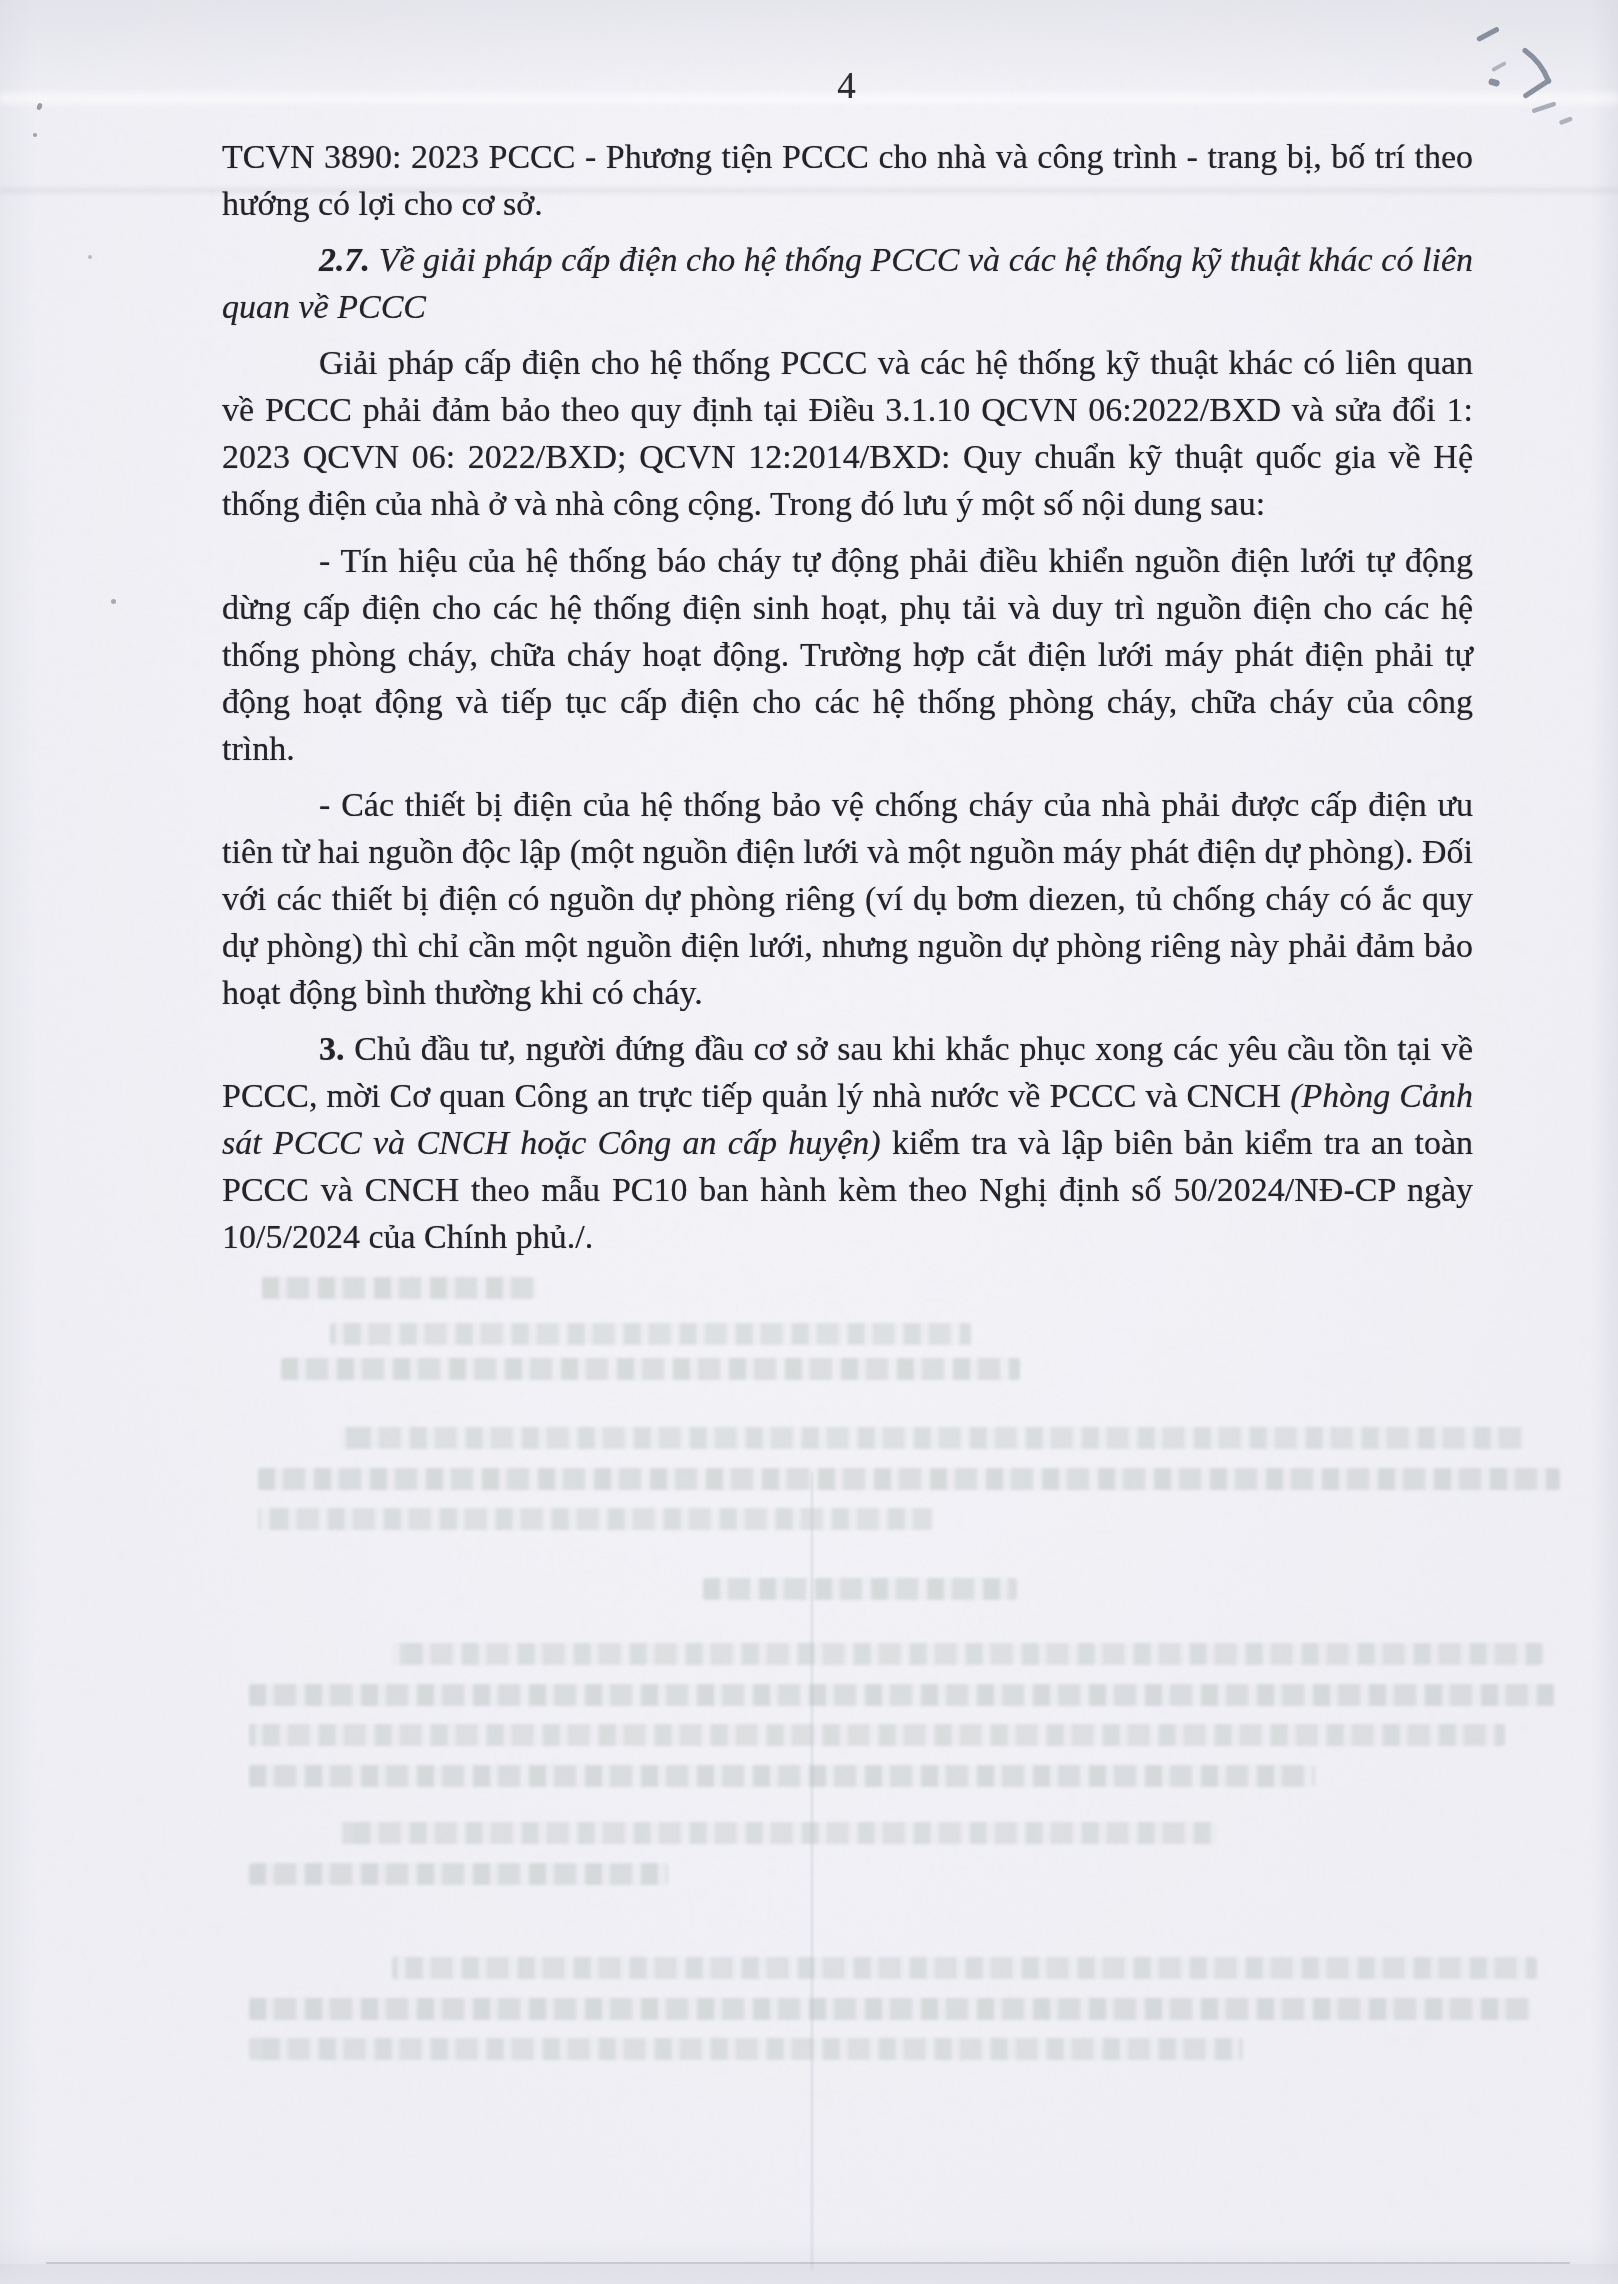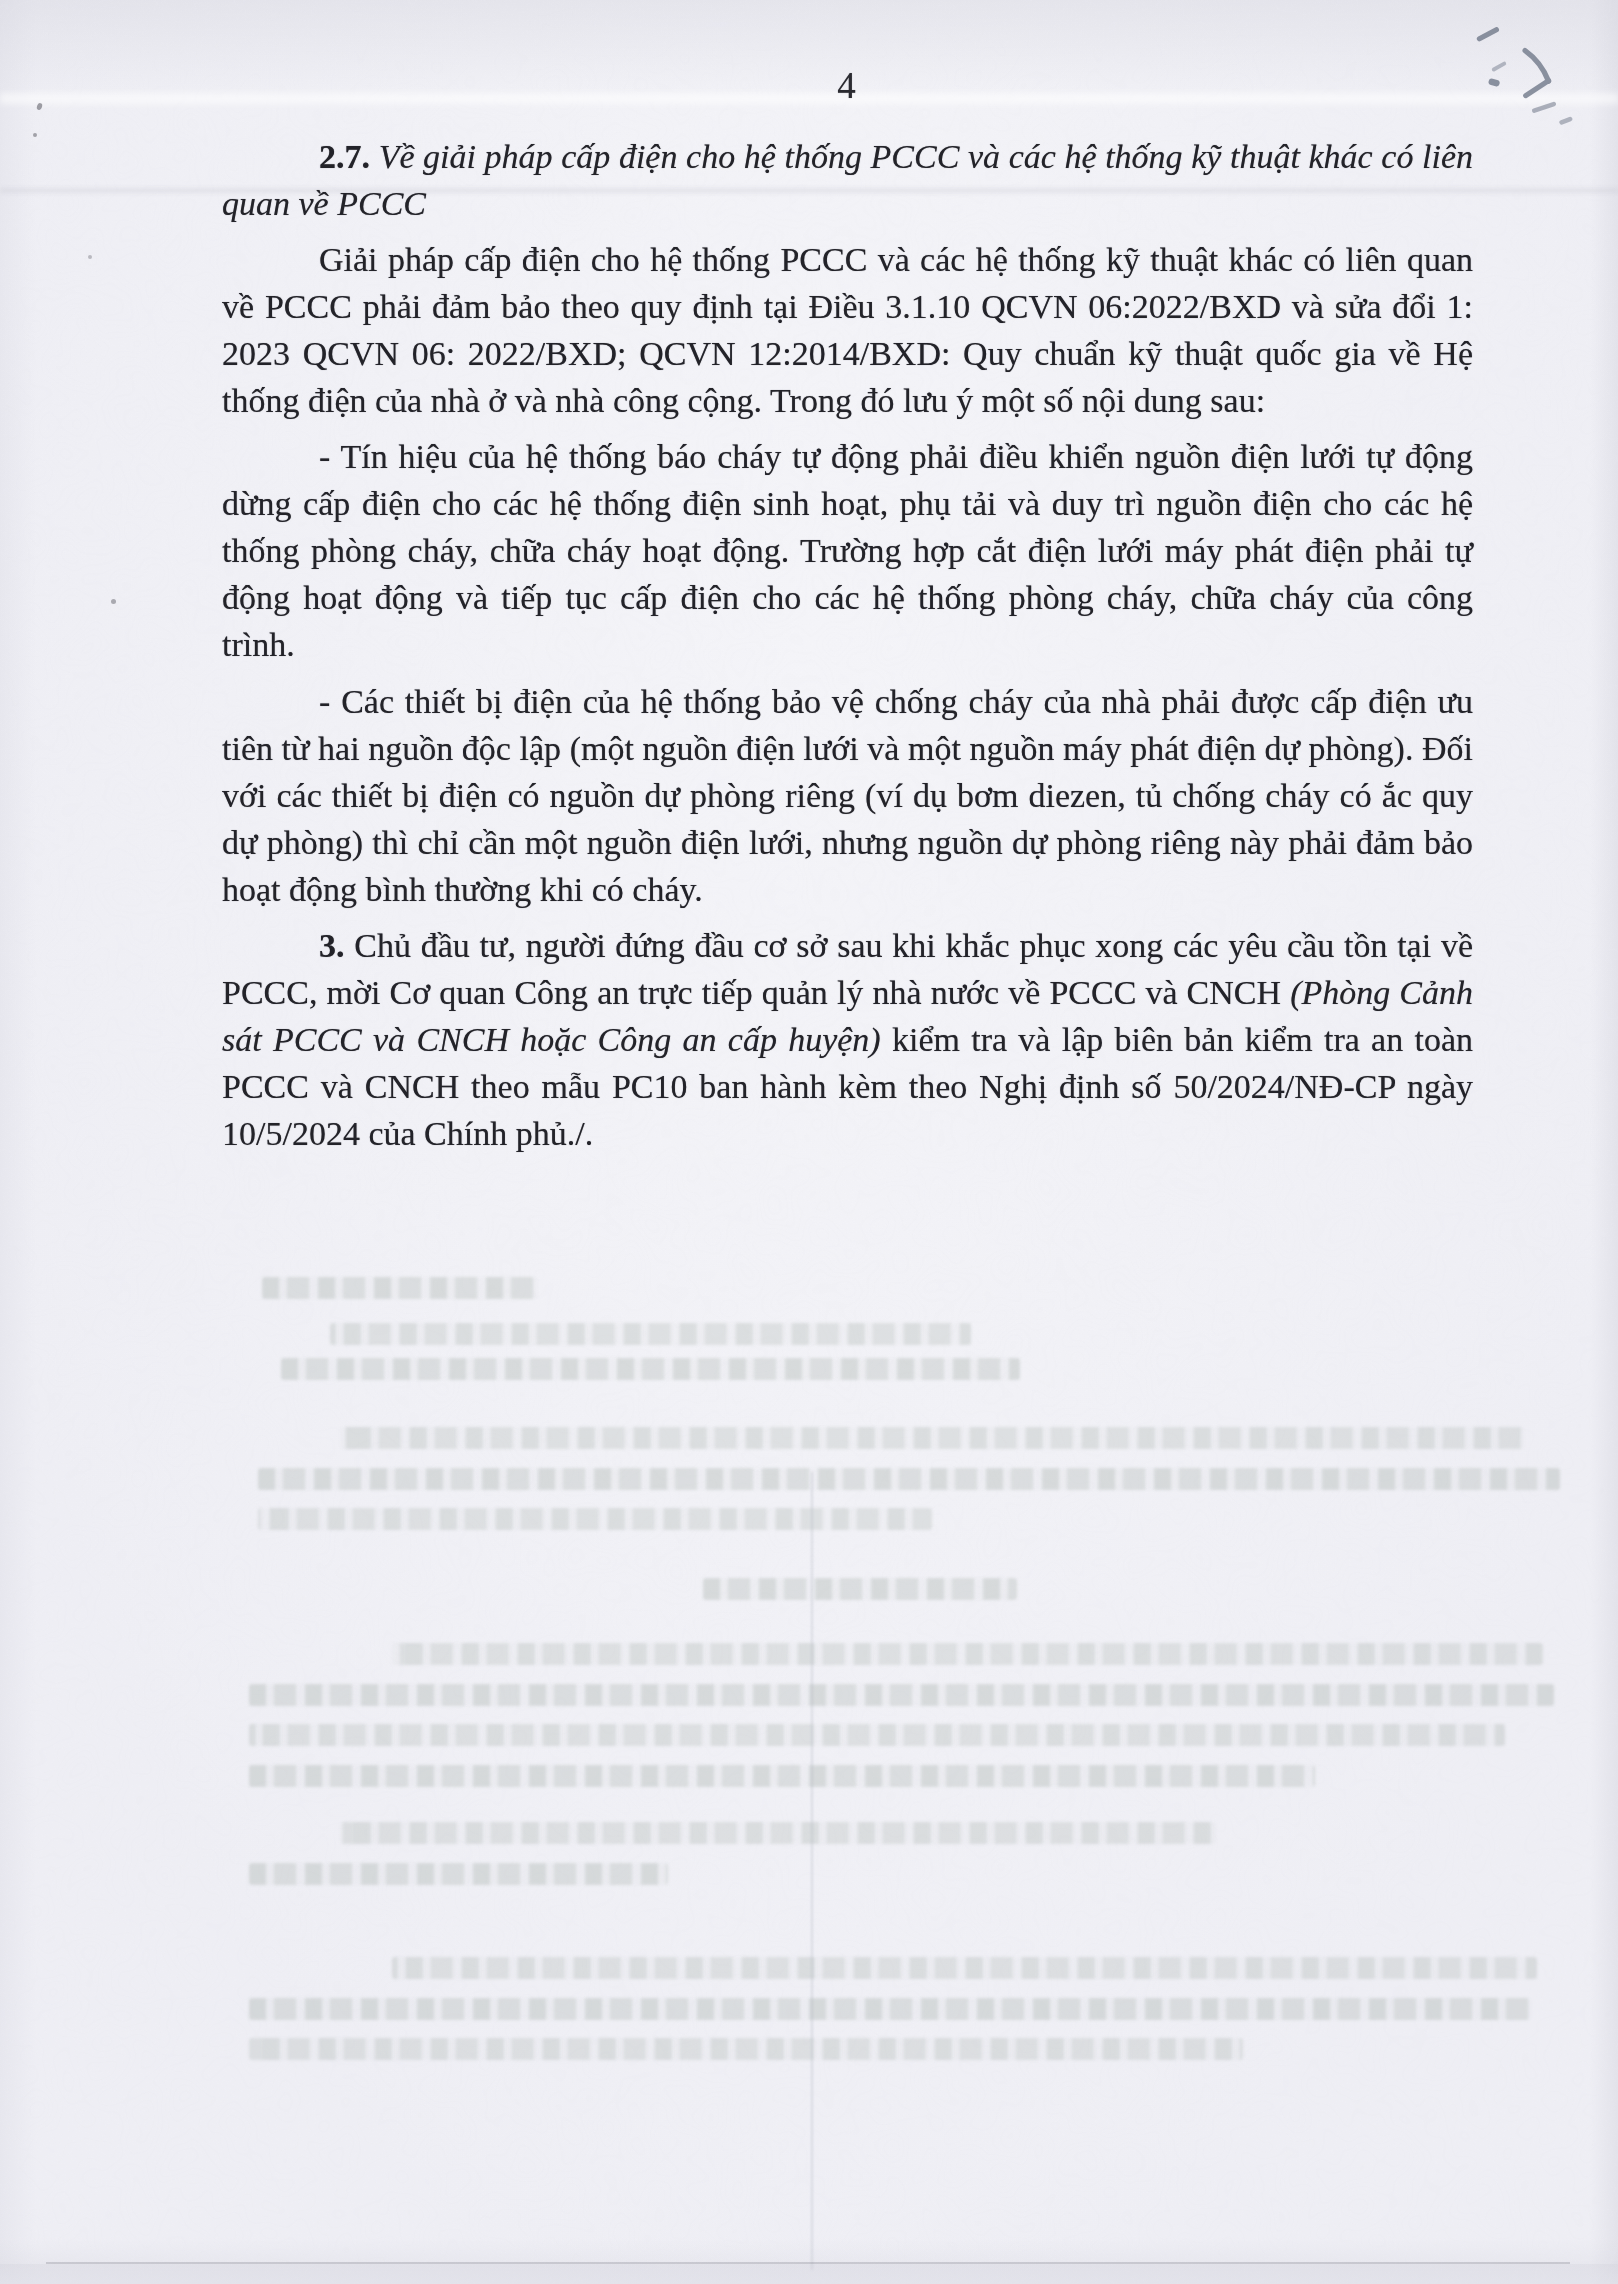--- a/index.html
+++ b/index.html
@@ -29,21 +29,21 @@
   .body-text {
     position:absolute; left:222px; top:133px; width:1251px;
     font-size:34px; line-height:47px; color:#232329;
     text-align:justify; text-shadow:0 0 0.9px rgba(35,35,44,.55);
   }
   .body-text p { margin:0 0 9.2px 0; }
   .body-text p.indent { text-indent:97px; }
   .seg-normal { font-style:normal; font-weight:normal; }
   .seg-italic { font-style:italic; }
   .seg-bold { font-weight:bold; }
-  .seg-bold-italic { font-weight:bold; }
+  .seg-bold-italic { font-weight:bold; font-style:italic; }
 
   .ghost-line {
     position:absolute; height:22px; border-radius:3.3px;
     filter:blur(1.6px); opacity:.85; pointer-events:none;
     background:repeating-linear-gradient(90deg,
       rgba(146,158,149,.32) 0px,  rgba(146,158,149,.32) 17px,
       rgba(146,158,149,.07) 17px, rgba(146,158,149,.07) 25px,
       rgba(146,158,149,.28) 25px, rgba(146,158,149,.28) 47px,
       rgba(146,158,149,.05) 47px, rgba(146,158,149,.05) 56px);
   }
@@ -88,20 +88,21 @@
       <path d="M238,186 l13,-5" stroke-width="7" opacity="0.65"></path>
     </g>
   </svg>
 
   <div class="speck" style="left:37px; top:103px; width:4.6px; height:7.2px; transform:rotate(18deg); opacity:.55;"></div>
   <div class="speck" style="left:33px; top:133px; width:3.9px; height:3.9px; opacity:.5;"></div>
   <div class="speck" style="left:111px; top:599px; width:5.2px; height:5.2px; opacity:.45;"></div>
   <div class="speck" style="left:88px; top:255px; width:3.9px; height:3.9px; opacity:.35;"></div>
 
   <div class="body-text">
+      <p><span class="seg-normal">TCVN 3890: 2023 PCCC - Phương tiện PCCC cho nhà và công trình - trang bị, bố trí theo hướng có lợi cho cơ sở.</span></p>
       <p class="indent"><span class="seg-bold-italic">2.7. </span><span class="seg-italic">Về giải pháp cấp điện cho hệ thống PCCC và các hệ thống kỹ thuật khác có liên quan về PCCC</span></p>
       <p class="indent"><span class="seg-normal">Giải pháp cấp điện cho hệ thống PCCC và các hệ thống kỹ thuật khác có liên quan về PCCC phải đảm bảo theo quy định tại Điều 3.1.10 QCVN 06:2022/BXD và sửa đổi 1: 2023 QCVN 06: 2022/BXD; QCVN 12:2014/BXD: Quy chuẩn kỹ thuật quốc gia về Hệ thống điện của nhà ở và nhà công cộng. Trong đó lưu ý một số nội dung sau:</span></p>
       <p class="indent"><span class="seg-normal">- Tín hiệu của hệ thống báo cháy tự động phải điều khiển nguồn điện lưới tự động dừng cấp điện cho các hệ thống điện sinh hoạt, phụ tải và duy trì nguồn điện cho các hệ thống phòng cháy, chữa cháy hoạt động. Trường hợp cắt điện lưới máy phát điện phải tự động hoạt động và tiếp tục cấp điện cho các hệ thống phòng cháy, chữa cháy của công trình.</span></p>
       <p class="indent"><span class="seg-normal">- Các thiết bị điện của hệ thống bảo vệ chống cháy của nhà phải được cấp điện ưu tiên từ hai nguồn độc lập (một nguồn điện lưới và một nguồn máy phát điện dự phòng). Đối với các thiết bị điện có nguồn dự phòng riêng (ví dụ bơm diezen, tủ chống cháy có ắc quy dự phòng) thì chỉ cần một nguồn điện lưới, nhưng nguồn dự phòng riêng này phải đảm bảo hoạt động bình thường khi có cháy.</span></p>
       <p class="indent"><span class="seg-bold">3. </span><span class="seg-normal">Chủ đầu tư, người đứng đầu cơ sở sau khi khắc phục xong các yêu cầu tồn tại về PCCC, mời Cơ quan Công an trực tiếp quản lý nhà nước về PCCC và CNCH </span><span class="seg-italic">(Phòng Cảnh sát PCCC và CNCH hoặc Công an cấp huyện)</span><span class="seg-normal"> kiểm tra và lập biên bản kiểm tra an toàn PCCC và CNCH theo mẫu PC10 ban hành kèm theo Nghị định số 50/2024/NĐ-CP ngày 10/5/2024 của Chính phủ./.</span></p>
     </div>
 
   <div>
     <div class="ghost-line" style="top:1277px; left:262px;  width:275px;"></div>
     <div class="ghost-line" style="top:1323px; left:330px;  width:641px;"></div>

